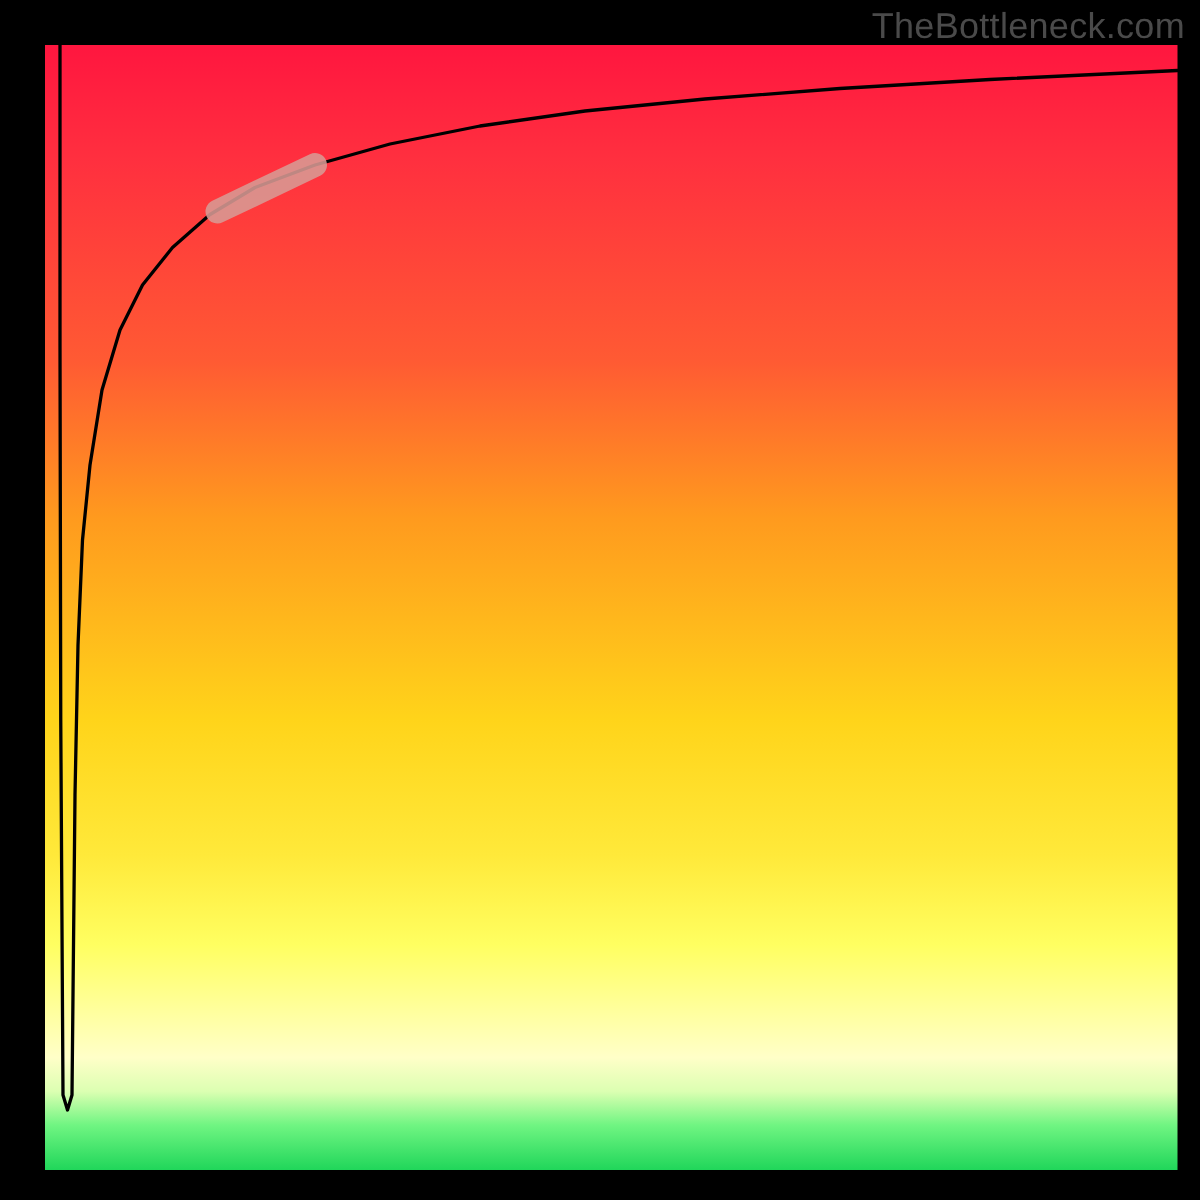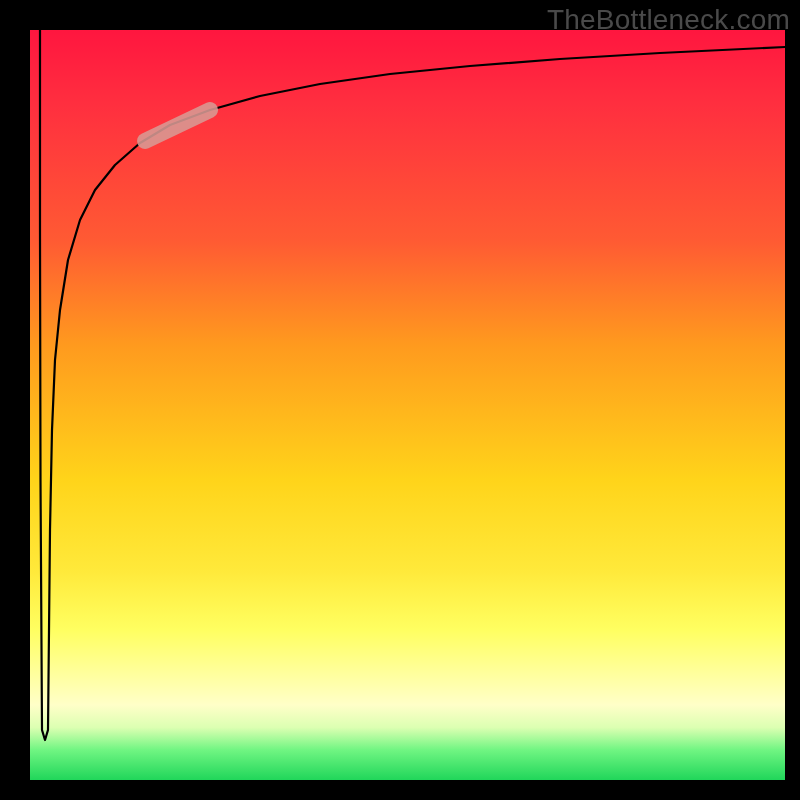--- a/index.html
+++ b/index.html
@@ -14,21 +14,21 @@
   .wrap {
     width: 800px;
     height: 800px;
     position: relative;
   }
   .watermark {
     position: absolute;
     top: 4px;
     right: 10px;
     color: #4a4a4a;
-    font-size: 28px;
+    font-size: 24px;
     font-weight: 400;
     letter-spacing: 0.2px;
     z-index: 5;
   }
   .plot-area {
     position: absolute;
     left: 30px;
     top: 30px;
     width: 755px;
     height: 750px;

